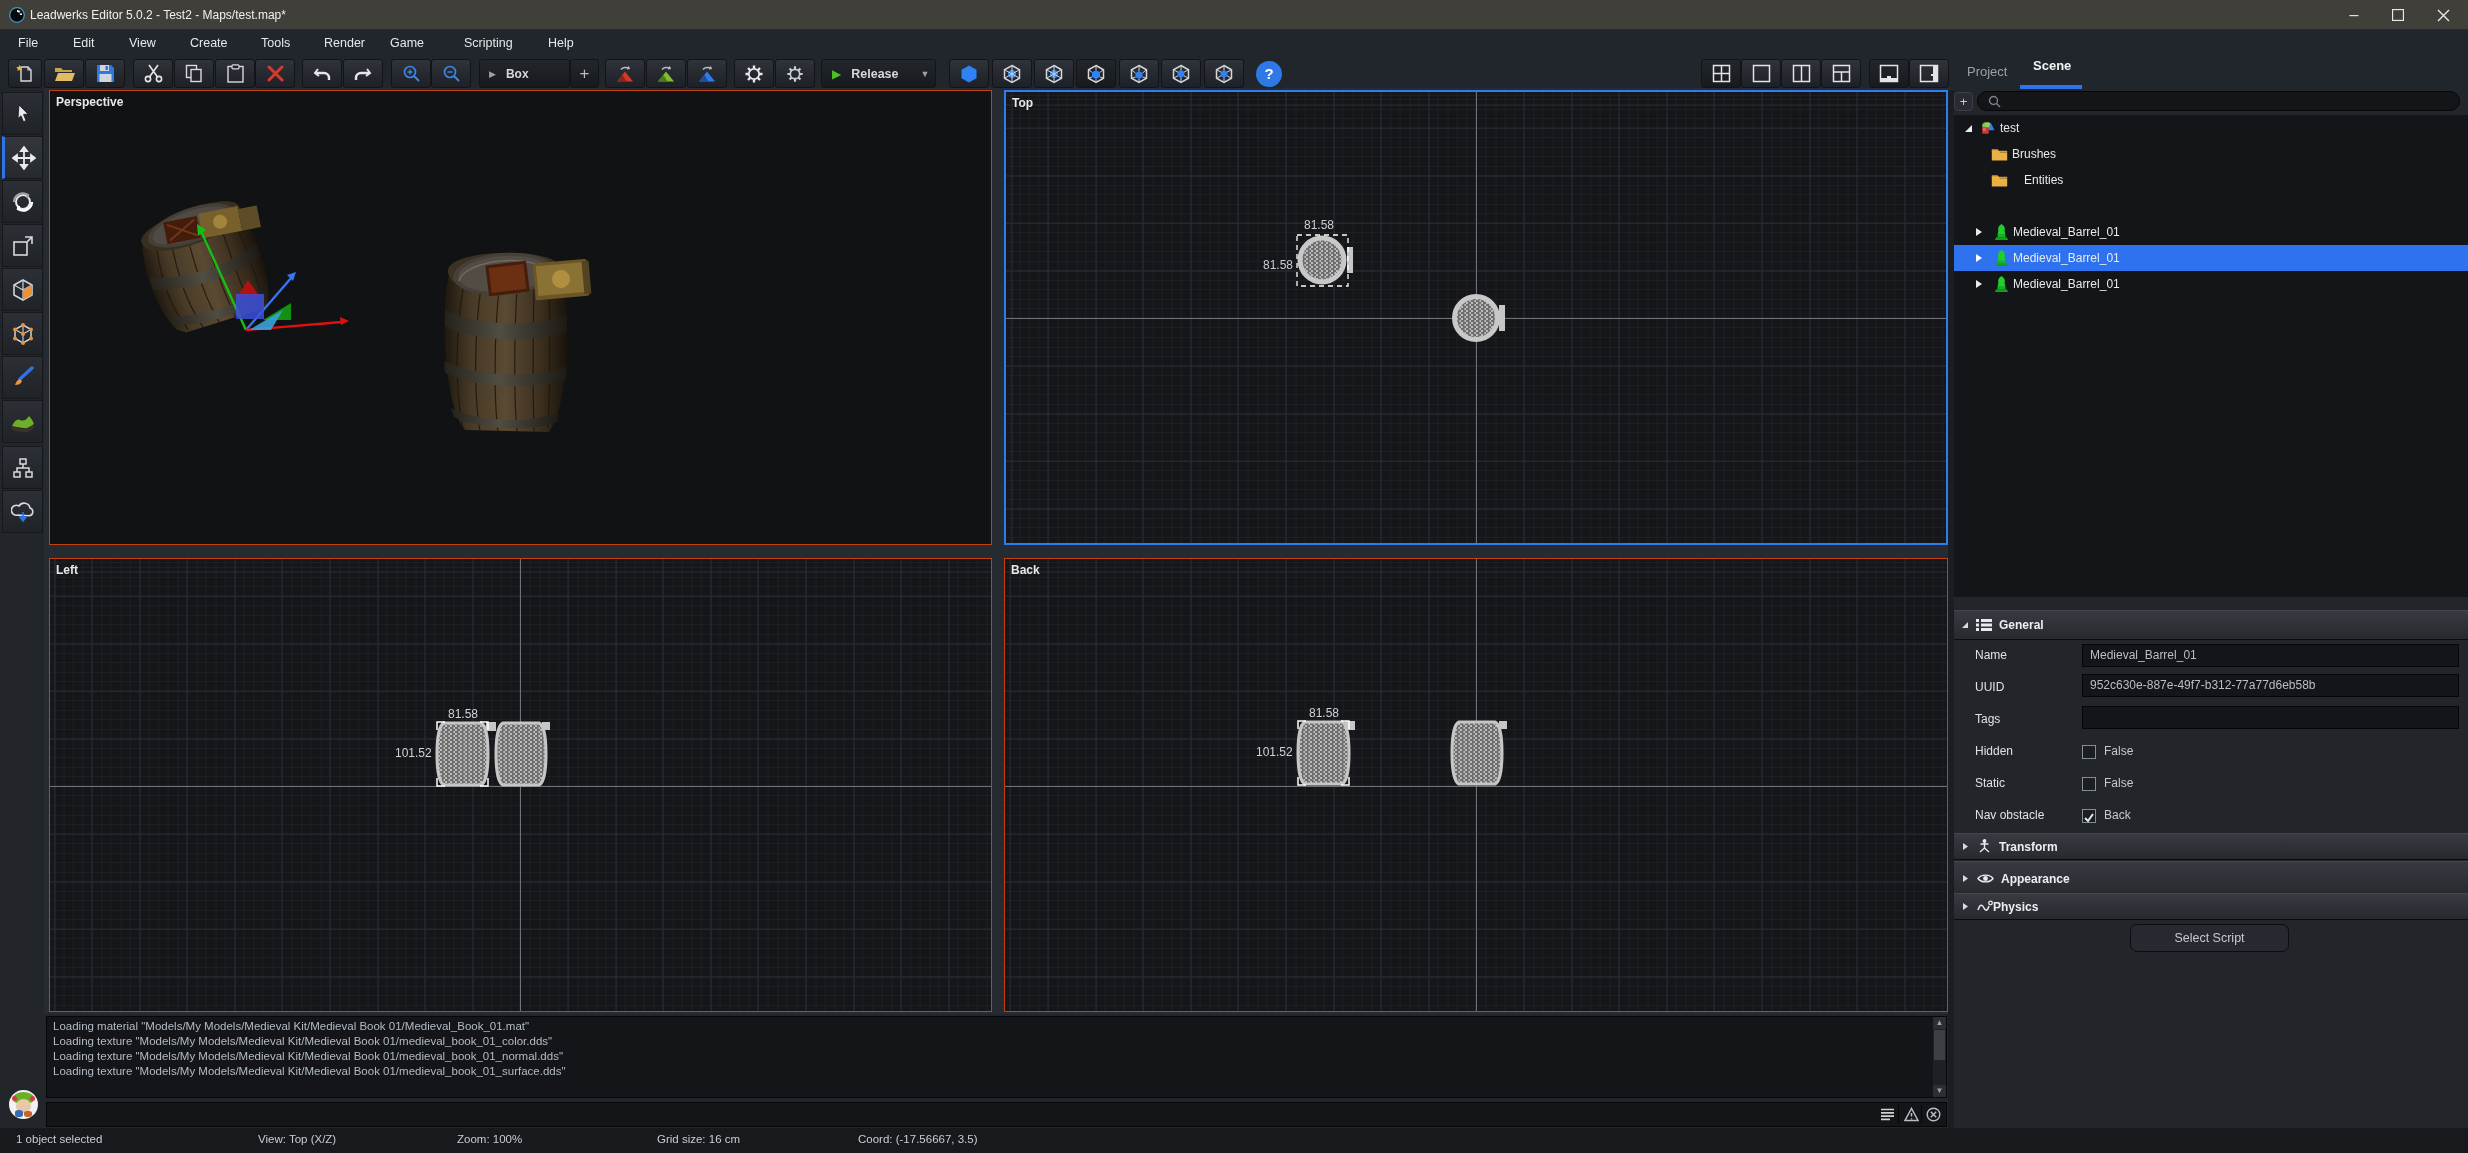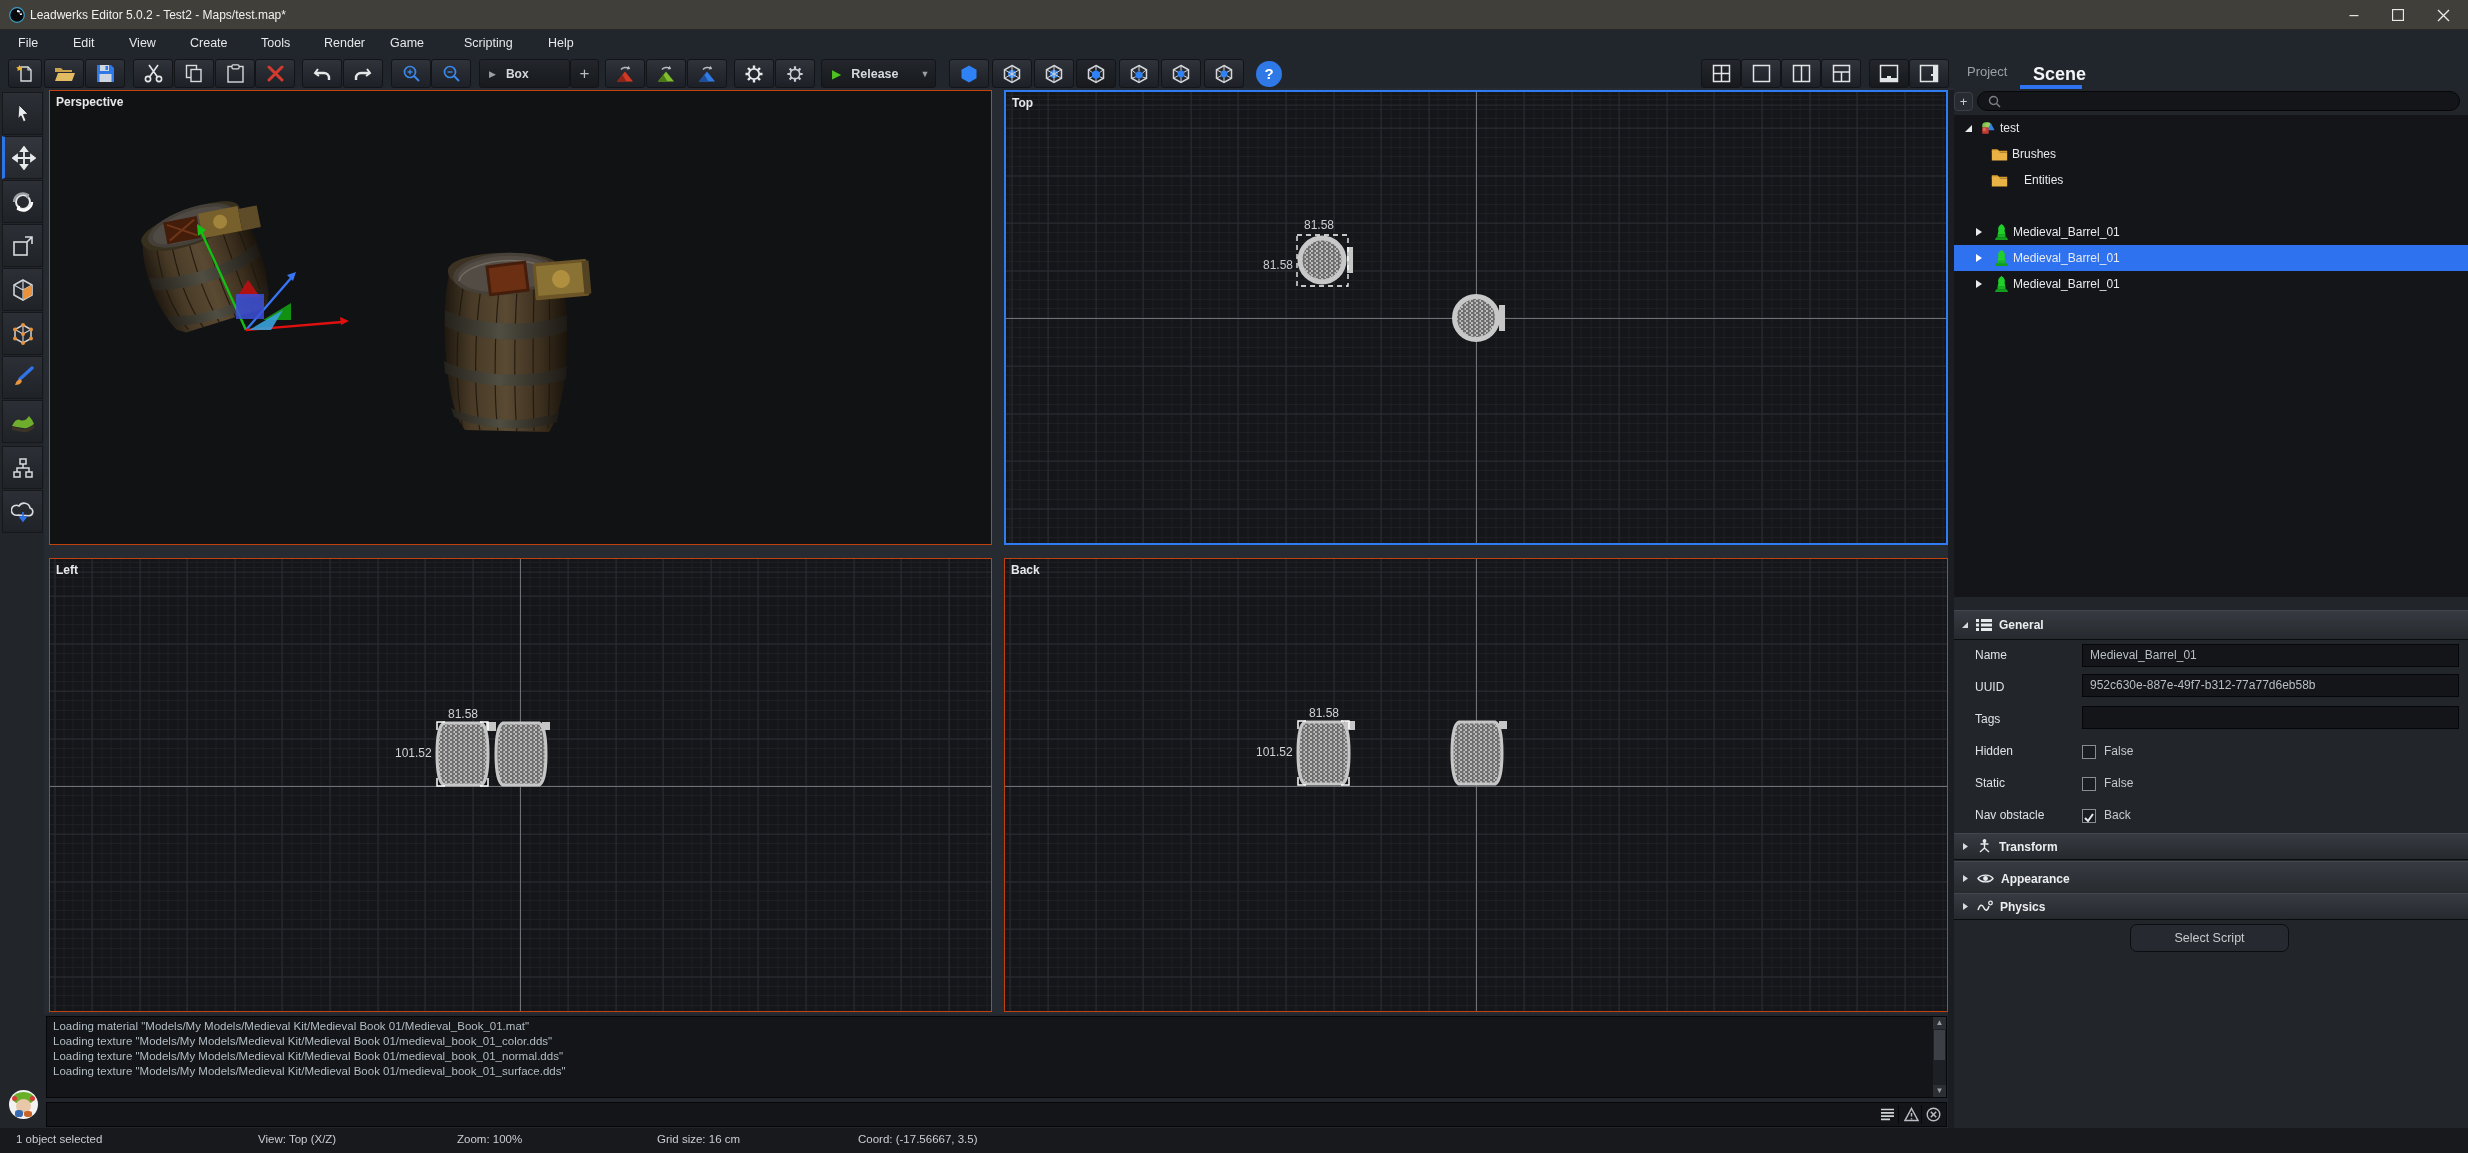--- a/index.html
+++ b/index.html
@@ -297,21 +297,21 @@
         </svg>
       </div>
  <div class="tbtn" style="left:1909px">
         <svg width="20" height="19" viewBox="0 0 20 19">
           <rect x="1.5" y="1.5" width="17" height="16" fill="none" stroke="#e2e4e6" stroke-width="1.5"></rect>
           <path d="M14 2 h4.5 v15 h-4.5 v-5 h-2 v-2 h2 z" fill="#e2e4e6"></path>
         </svg>
       </div>
 
  <div class="abs" style="left:1967px;top:7px;font-size:13px;color:#9aa0a8;">Project</div>
- <div class="abs" style="left:2033px;top:7px;font-size:18px;font-weight:bold;color:#f2f4f6;">Scene</div>
+ <div class="abs" style="left:2033px;top:1px;font-size:13px;font-weight:bold;color:#f2f4f6;">Scene</div>
  <div class="abs" style="left:2020px;top:28px;width:62px;height:4px;background:#2e74f0;"></div>
 </div>
 
 <div id="lstrip">
  <div class="sbtn" style="top:4px">
         <svg width="18" height="20" viewBox="0 0 18 20">
           <path d="M5 1 L14 10 L9.5 10.5 L12 16.5 L9.5 17.8 L7 11.8 L4 14.5 Z" fill="#e8eaec" stroke="#16181c" stroke-width="0.8"></path>
         </svg>
       </div>
  <div class="sbtn sel" style="top:48px">
@@ -668,21 +668,21 @@
   <span style="margin-left:7px">Appearance</span>
  </div>
  <div class="sechdr" style="top:803px;">
   <svg style="margin-left:8px" width="7" height="9" viewBox="0 0 7 9">
           <path d="M1 1 L6 4.5 L1 8 Z" fill="#d8dadd"></path>
         </svg>
   <svg style="margin-left:8px" width="16" height="13" viewBox="0 0 16 13">
           <path d="M1 10 C3 4 5 4 7 8 C9 12 11 10 12 6" fill="none" stroke="#e8eaec" stroke-width="1.5"></path>
           <circle cx="13.5" cy="3" r="1.8" fill="none" stroke="#e8eaec" stroke-width="1.3"></circle>
         </svg>
-  <span style="margin-left:7px">Physics</span>
+  <span style="margin-left:0">Physics</span>
  </div>
  <div class="abs" style="left:176px;top:834px;width:159px;height:28px;background:#26292f;border:1px solid #0c0d10;border-radius:7px;color:#c7cacd;font-size:12.5px;text-align:center;line-height:27px;">Select Script</div>
 </div>
 
 <div id="console">
  <div>Loading material "Models/My Models/Medieval Kit/Medieval Book 01/Medieval_Book_01.mat"</div>
  <div>Loading texture "Models/My Models/Medieval Kit/Medieval Book 01/medieval_book_01_color.dds"</div>
  <div>Loading texture "Models/My Models/Medieval Kit/Medieval Book 01/medieval_book_01_normal.dds"</div>
  <div>Loading texture "Models/My Models/Medieval Kit/Medieval Book 01/medieval_book_01_surface.dds"</div>
 </div>

